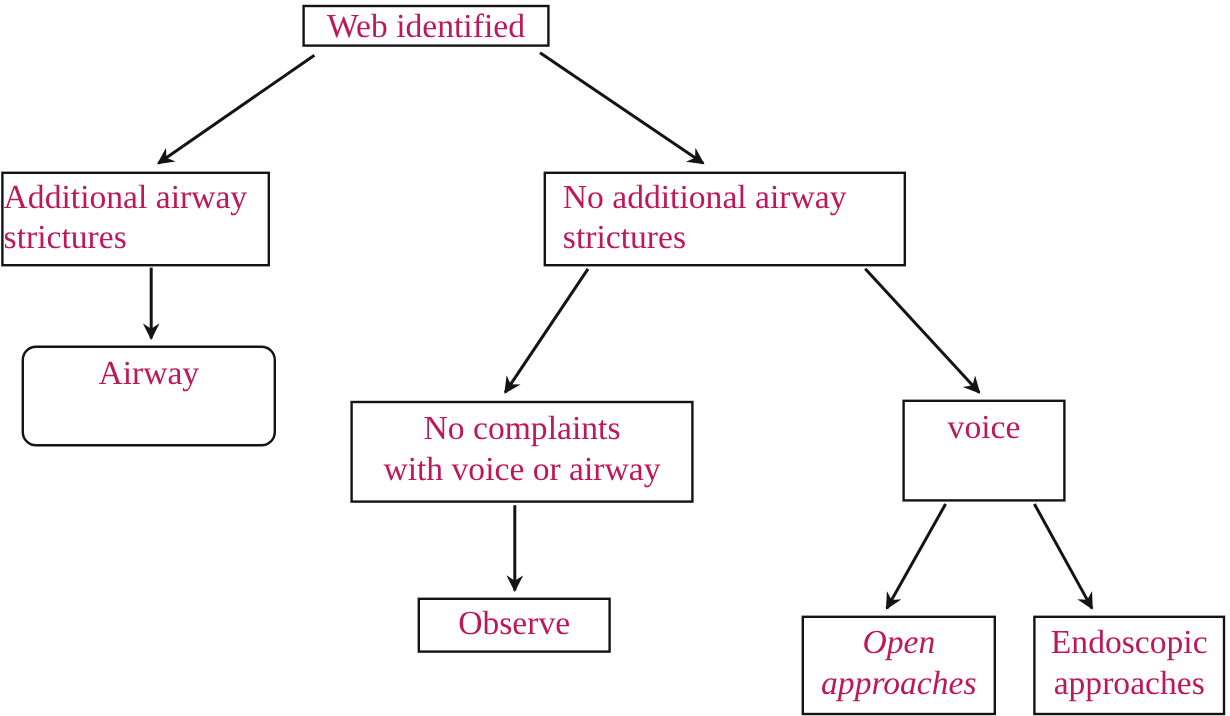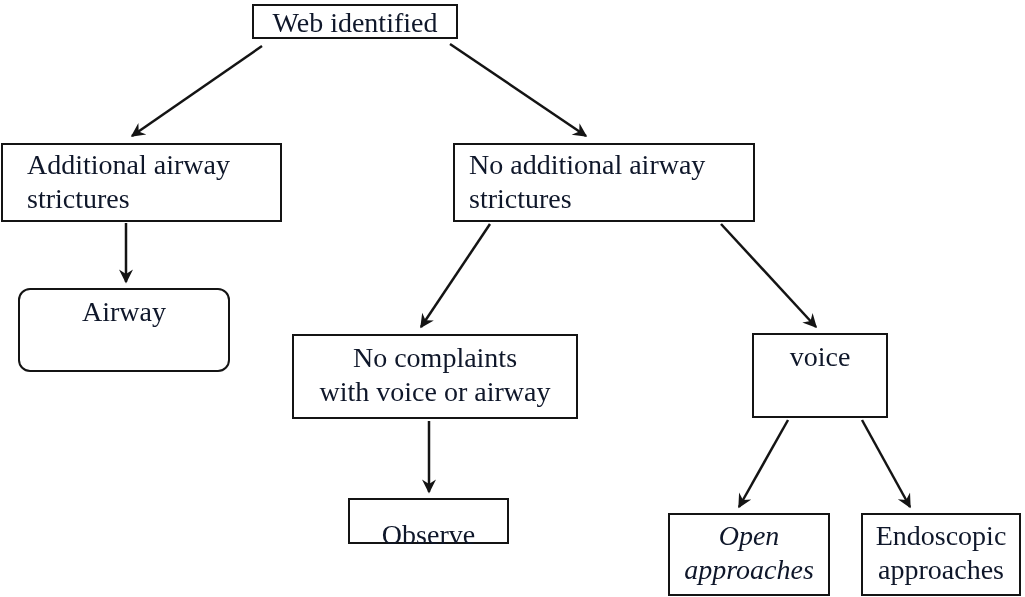--- a/index.html
+++ b/index.html
@@ -23,34 +23,34 @@
     width: 1025px;
     height: 597px;
   }
   .node {
     position: absolute;
     box-sizing: border-box;
     border: 2.5px solid #141414;
     background: #ffffff;
     font-size: 28px;
     line-height: 34px;
-    color: #0f172a;
+    color: #be185d;
   }
   .node .line { display: block; }
   .align-center { text-align: center; }
   .align-left { text-align: left; }
 
   
   #n-web   { left: 252px; top: 4px;   width: 206px; height: 35px;  padding-top: 0px; }
-  #n-add   { left: 1px;   top: 143px; width: 281px; height: 79px;  padding: 3px 8px 0 24px; }
+  #n-add   { left: 1px;   top: 143px; width: 224px; height: 79px;  padding: 3px 8px 0 0; }
   #n-noadd { left: 453px; top: 143px; width: 302px; height: 79px;  padding: 3px 8px 10px 14px; }
   #n-recon { left: 18px;  top: 288px; width: 212px; height: 84px;  padding-top: 5px; border-radius: 12px; }
   #n-nocomp{ left: 292px; top: 334px; width: 286px; height: 85px;  padding-top: 5px; }
   #n-surg  { left: 752px; top: 333px; width: 136px; height: 85px;  padding-top: 5px; }
-  #n-obs   { left: 348px; top: 498px; width: 161px; height: 46px;  padding-top: 18px; }
+  #n-obs   { left: 348px; top: 498px; width: 161px; height: 46px;  padding-top: 3px; }
   #n-open  { left: 668px; top: 513px; width: 162px; height: 83px;  padding-top: 4px; font-style: italic; }
   #n-endo  { left: 861px; top: 513px; width: 160px; height: 83px;  padding-top: 4px; }
 
   .edge {
     stroke: #141414;
     stroke-width: 2.5;
     fill: none;
   }
 </style>
 </head>

